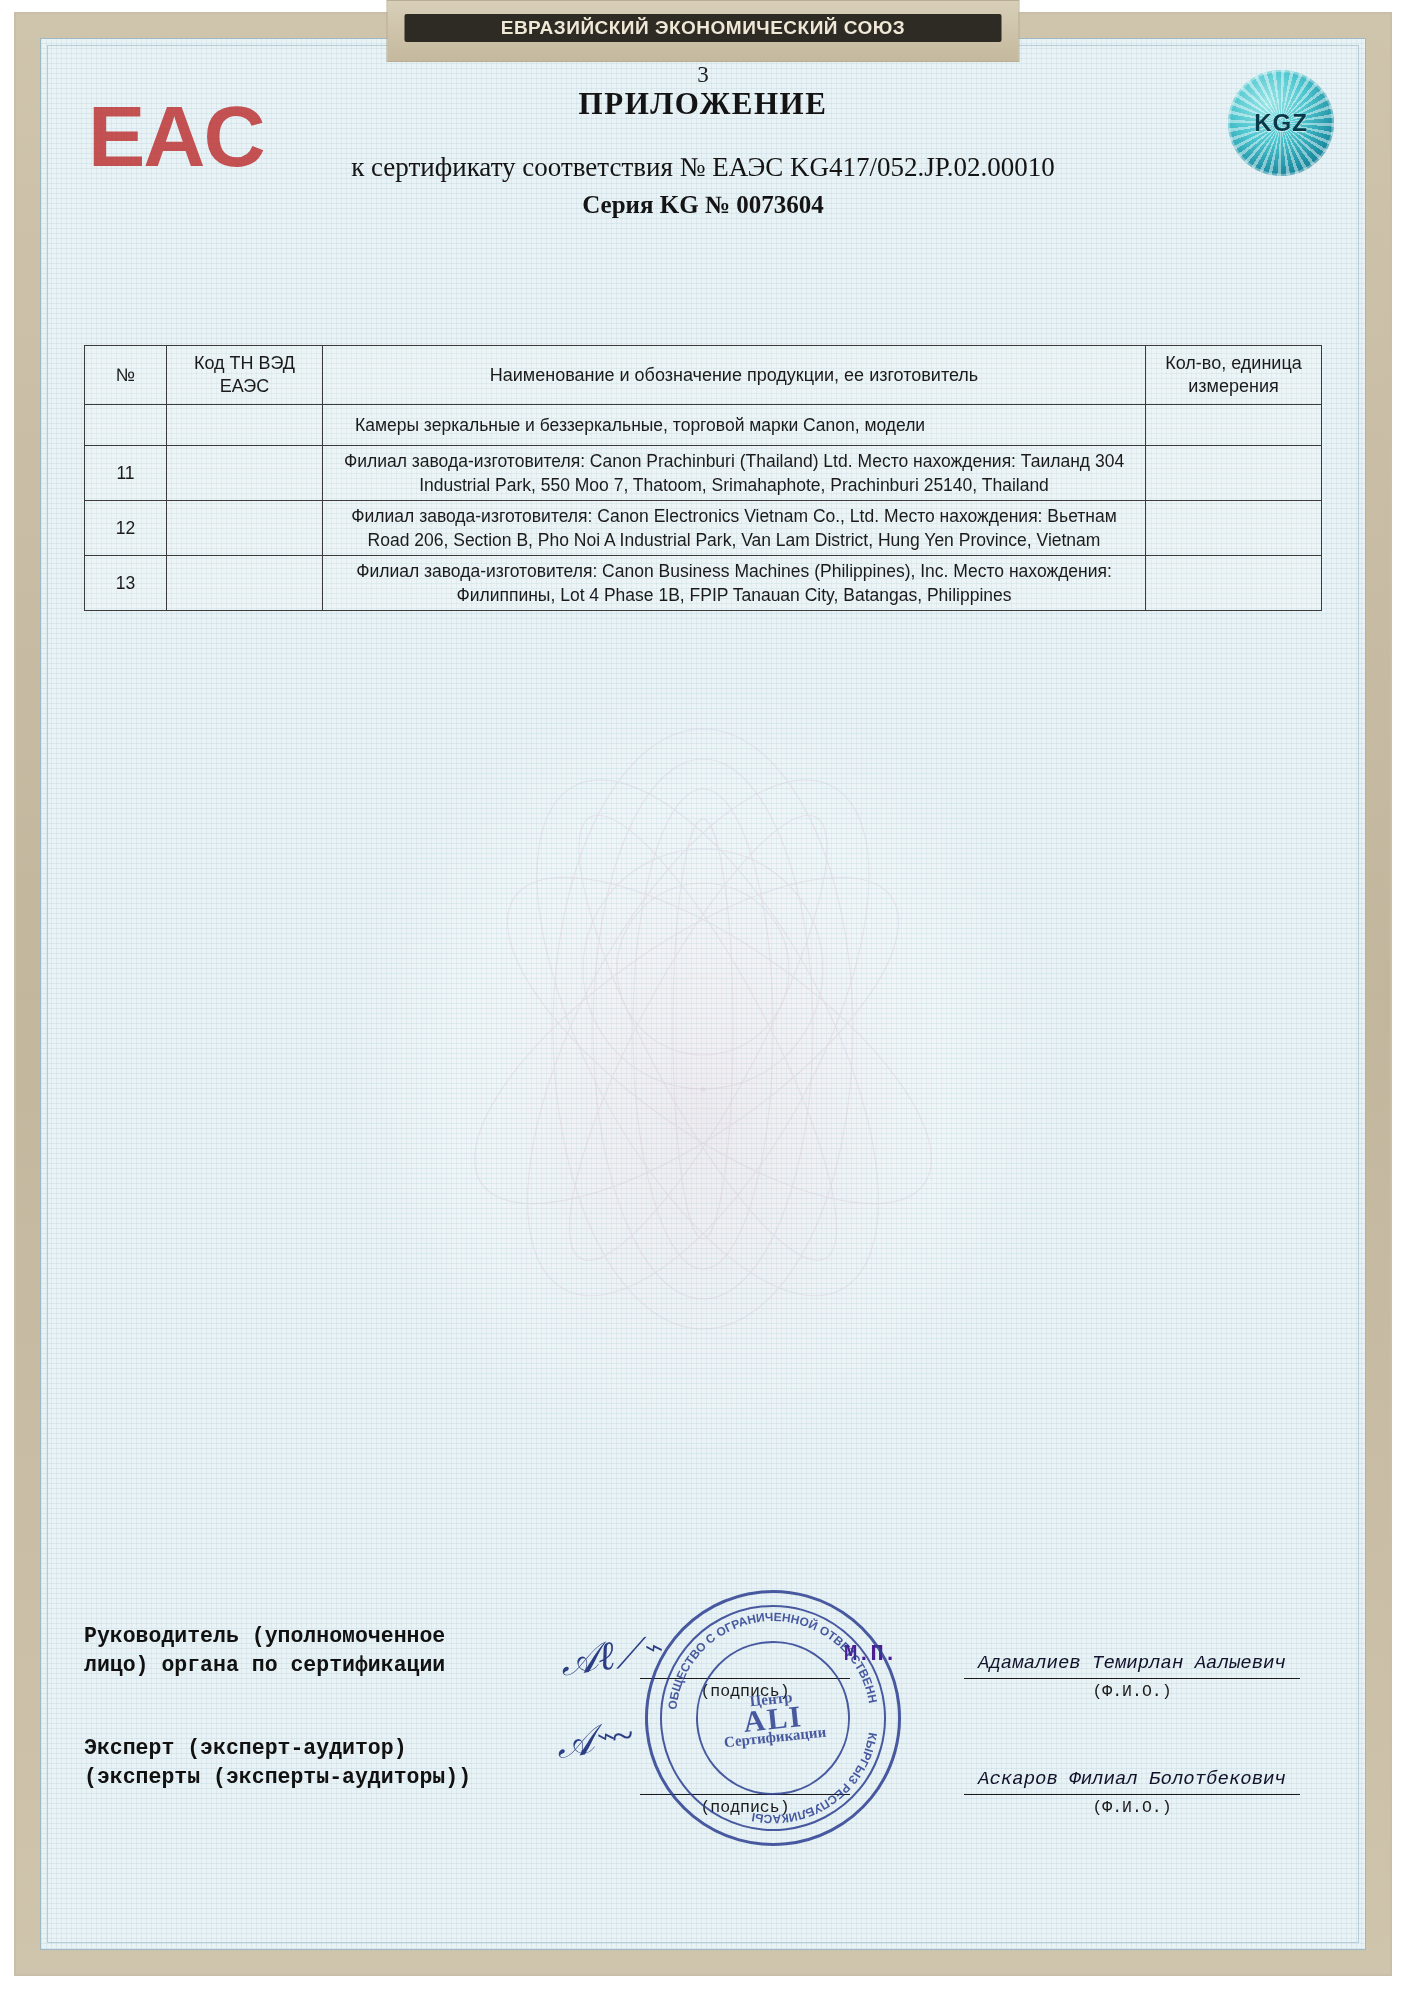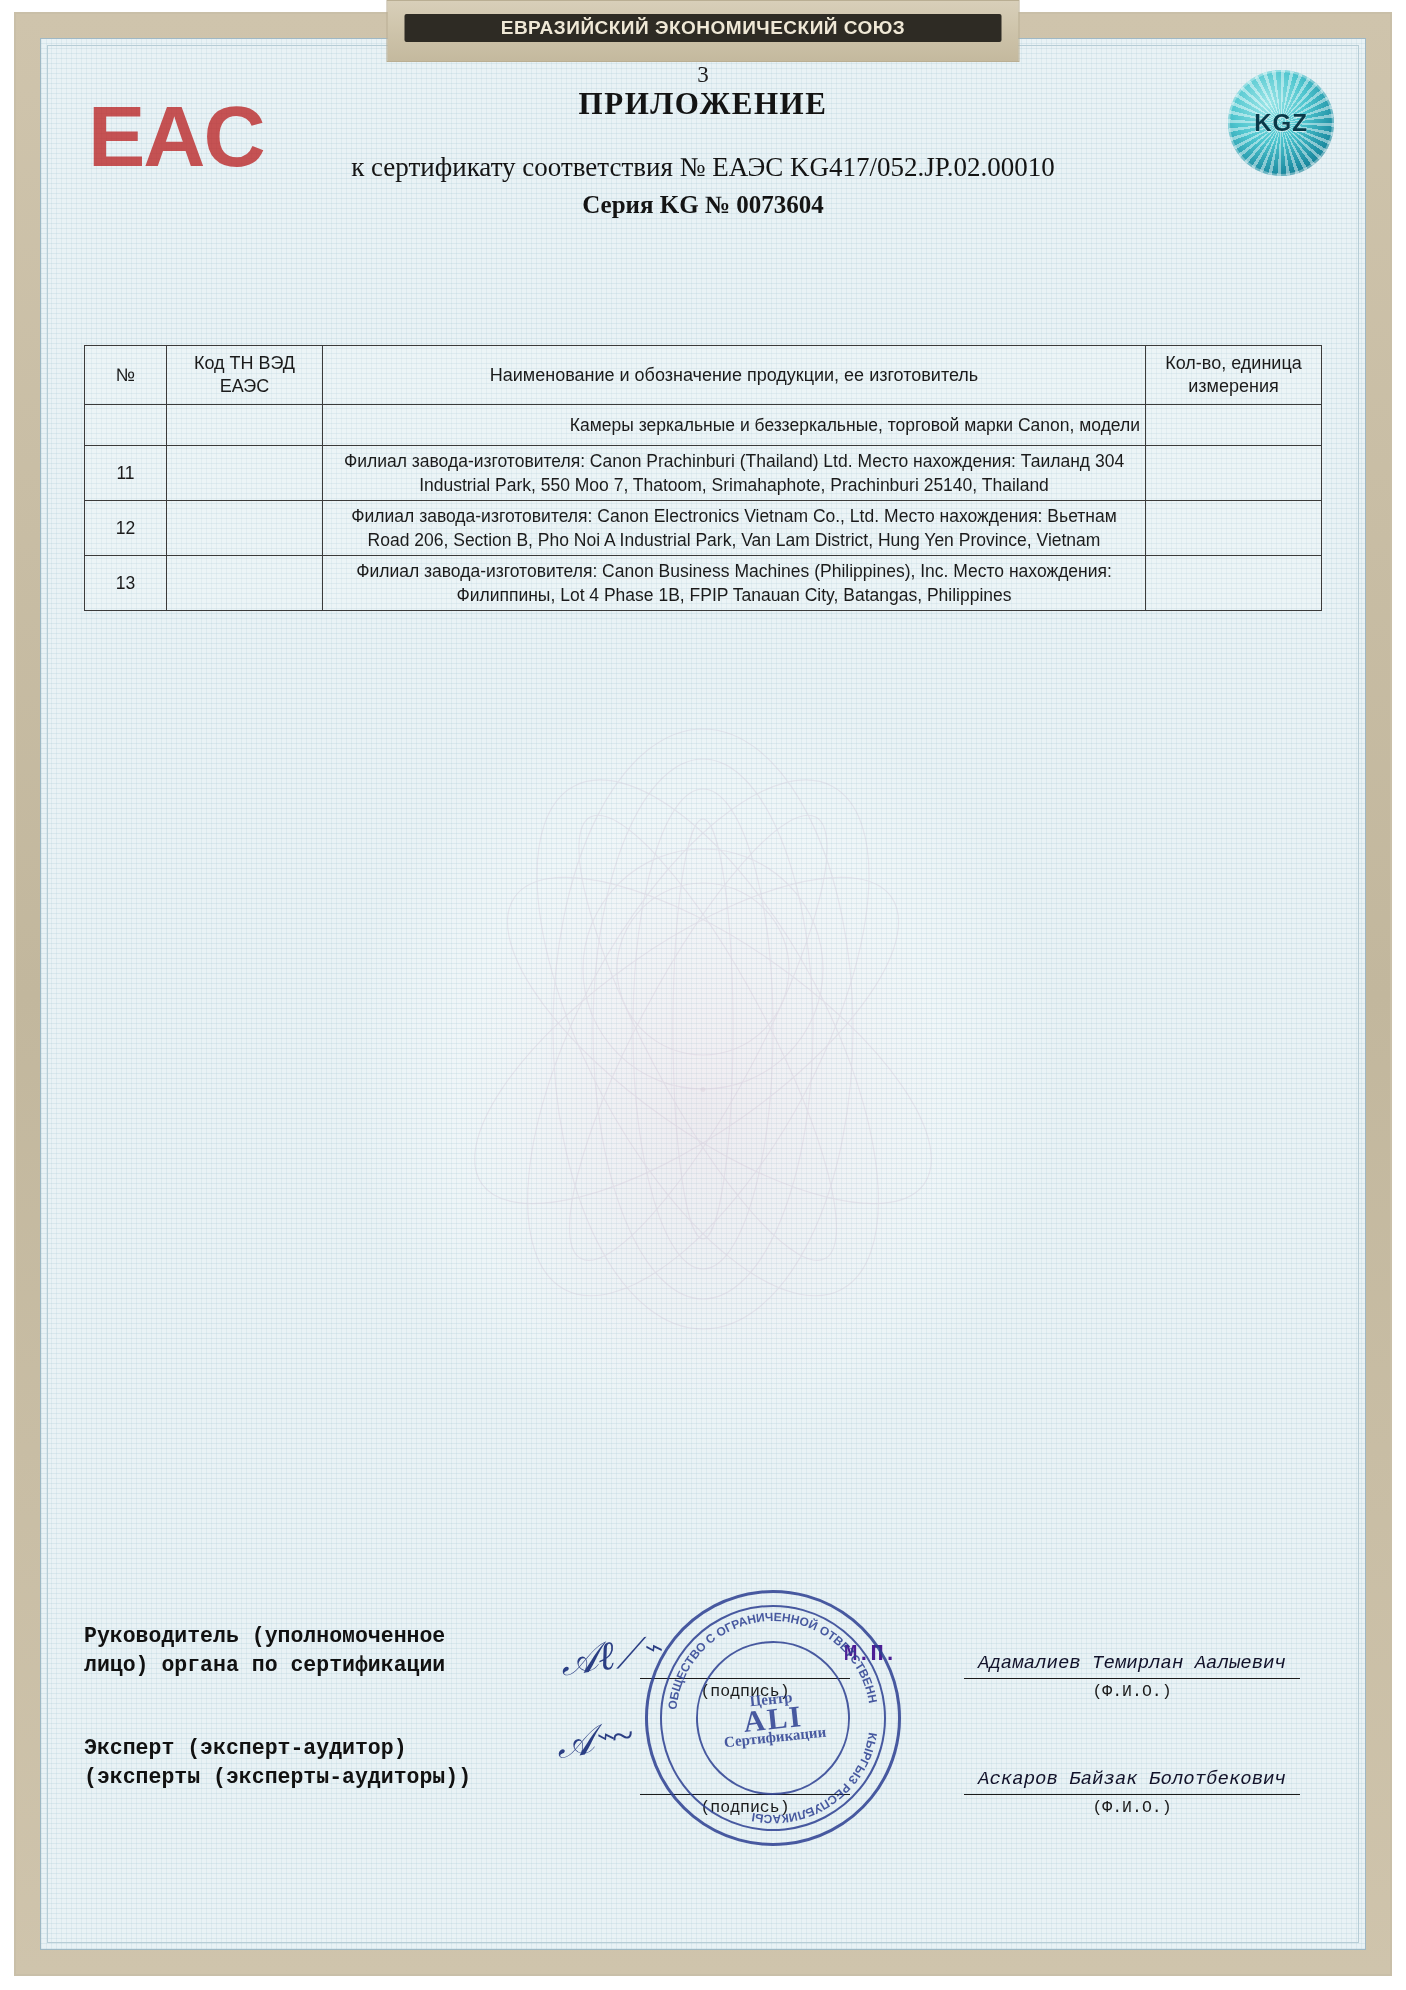--- a/index.html
+++ b/index.html
@@ -228,21 +228,21 @@
     text-align: center;
     font-size: 18px;
     line-height: 23px;
     padding: 6px 4px;
   }
   .col-no    { width: 44px;  text-align: center; }
   .col-code  { width: 118px; }
   .col-name  { text-align: center; }
   .col-qty   { width: 138px; }
   td.center  { text-align: center; }
-  tr.head-prod td { text-align: right; height: 34px; padding-left: 32px; }
+  tr.head-prod td { text-align: left; height: 34px; padding-left: 32px; }
 
   
   .sign-block {
     position: absolute;
     left: 84px;
     top: 1622px;
     width: 1240px;
     font-family: Liberation Mono, monospace;
   }
   .sig-row {
@@ -466,21 +466,21 @@
         <div class="sig-cap left" style="top:60px">(подпись)</div>
         <div class="sig-name" style="top:30px">Адамалиев Темирлан Аалыевич</div>
         <div class="sig-line right" style="top:56px"></div>
         <div class="sig-cap right" style="top:60px">(Ф.И.О.)</div>
       </div>
 
       <div class="sig-row" style="height:96px; margin-top:14px;">
         <div class="sig-role">Эксперт (эксперт-аудитор) (эксперты (эксперты-аудиторы))</div>
         <div class="sig-line left" style="top:60px"></div>
         <div class="sig-cap left" style="top:64px">(подпись)</div>
-        <div class="sig-name" style="top:34px">Аскаров Байзак Болотбекович</div>
+        <div class="sig-name" style="top:34px">Аскаров Филиал Болотбекович</div>
         <div class="sig-line right" style="top:60px"></div>
         <div class="sig-cap right" style="top:64px">(Ф.И.О.)</div>
       </div>
     </div>
 
     <div class="handsig" style="left:560px; top:1632px;">𝒜ℓ⟋⌁</div>
     <div class="handsig" style="left:556px; top:1716px;">𝒜⌁~</div>
 
     <div class="stamp">
       <div class="ring2"></div>

